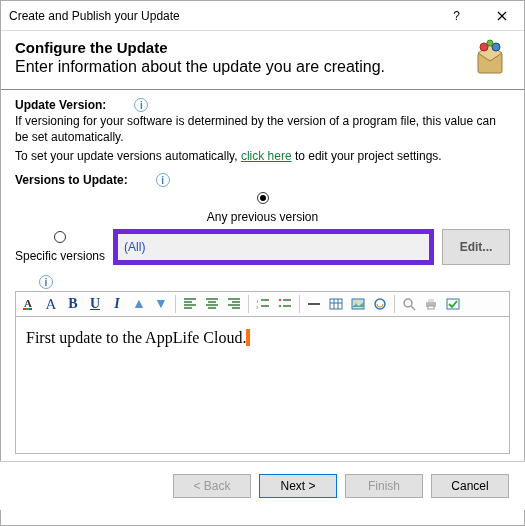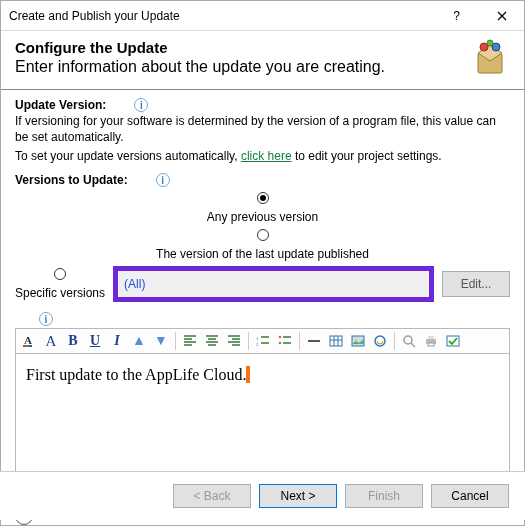--- a/index.html
+++ b/index.html
@@ -46,40 +46,40 @@
   .version-row { display:flex; align-items:flex-start; gap:12px; margin-bottom:2px;}
   .version-input { width:170px; height:20px; border:1px solid #888; padding:1px 4px; font-size:12px; }
   .version-desc { flex:1; font-size:12px; line-height:1.3; }
   .auto-line { font-size:12px; margin:4px 0 10px 0; }
   .link { color:#15803d; text-decoration: underline; cursor:pointer; }
   .radio-row { display:flex; align-items:center; gap:6px; margin:5px 0; font-size:12px;flex-direction:column; }
   .radio { width:12px; height:12px; border:1px solid #333; border-radius:50%; display:inline-flex; align-items:center; justify-content:center; flex-shrink:0;}
   .radio.checked::after { content:""; width:6px; height:6px; background:#000; border-radius:50%; }
   .specific-row { display:flex; align-items:center; gap:8px; margin:4px 0 10px 0; }
   .all-box { flex:1; height:20px; background:#f0f0f0; border:5px solid #6d28d9; color:#1d4ed8; padding:13px 6px; display:flex; align-items:center;}
-  .edit-btn { width:68px; height:26px; background:#e1e1e1; border:1px solid #adadad; font-size:12px; color:#555; display:flex; align-items:center; justify-content:center;}
+  .edit-btn { width:68px; height:36px; background:#e1e1e1; border:1px solid #adadad; font-size:12px; color:#555; display:flex; align-items:center; justify-content:center;font-weight:bold;}
   .rte-toolbar {
     border:1px solid #b9b9b9; border-bottom:none;
     display:flex; align-items:center; padding:2px 3px; gap:2px;
     background:#fdfdfd;
   }
   .tbtn { width:20px; height:20px; display:flex; align-items:center; justify-content:center; font-size:14px; font-family: "Times New Roman", serif;}
   .tsep { width:1px; height:18px; background:#ccc; margin:0 2px; }
   .bold { font-weight:bold; color:#1a3f8f;}
   .under { text-decoration: underline; color:#1a3f8f;}
   .ital { font-style: italic; color:#1a3f8f;}
   .editor {
     border:1px solid #b9b9b9; height:138px; padding:12px 10px;
     font-family: "Times New Roman", serif; font-size:16px;
   }
   .caret { border-right: 4px solid #f97316; padding-right:0; }
   .more-row { display:flex; align-items:center; gap:6px; padding:12px 14px; }
   .more-btn { width:18px; height:18px; border:1.5px solid #555; border-radius:50%; display:flex; align-items:center; justify-content:center;}
   .footer {
-    position:absolute; bottom:6px; left:0; right:0;
+    position:absolute; bottom:16px; left:0; right:0;
     border-top:1px solid #ccc; padding:12px 16px;
     display:flex; justify-content:flex-end; gap:8px;
     background:#fff;
   }
   .btn { width:78px; height:24px; border:1px solid #adadad; background:#e1e1e1; font-size:12px; display:flex; align-items:center; justify-content:center;}
   .btn.disabled { color:#9a9a9a; }
   .btn.primary { border:1px solid #0078d7; }
   svg { display:block; }
 </style>
 </head>
@@ -122,24 +122,20 @@
   </div>
 
   <div class="section-title">
     <span>Versions to Update:</span>
     <span class="help-icon">i</span>
   </div>
   <div class="radio-row">
     <span class="radio checked"></span>
     <span>Any previous version</span>
   </div>
-  <div class="radio-row">
-    <span class="radio"></span>
-    <span>The version of the last update published</span>
-  </div>
   <div class="specific-row">
     <div class="radio-row" style="margin:0">
       <span class="radio"></span>
       <span>Specific versions</span>
     </div>
     <div class="all-box">(All)</div>
     <div class="edit-btn">Edit...</div>
   </div>
 
   <div class="section-title">

